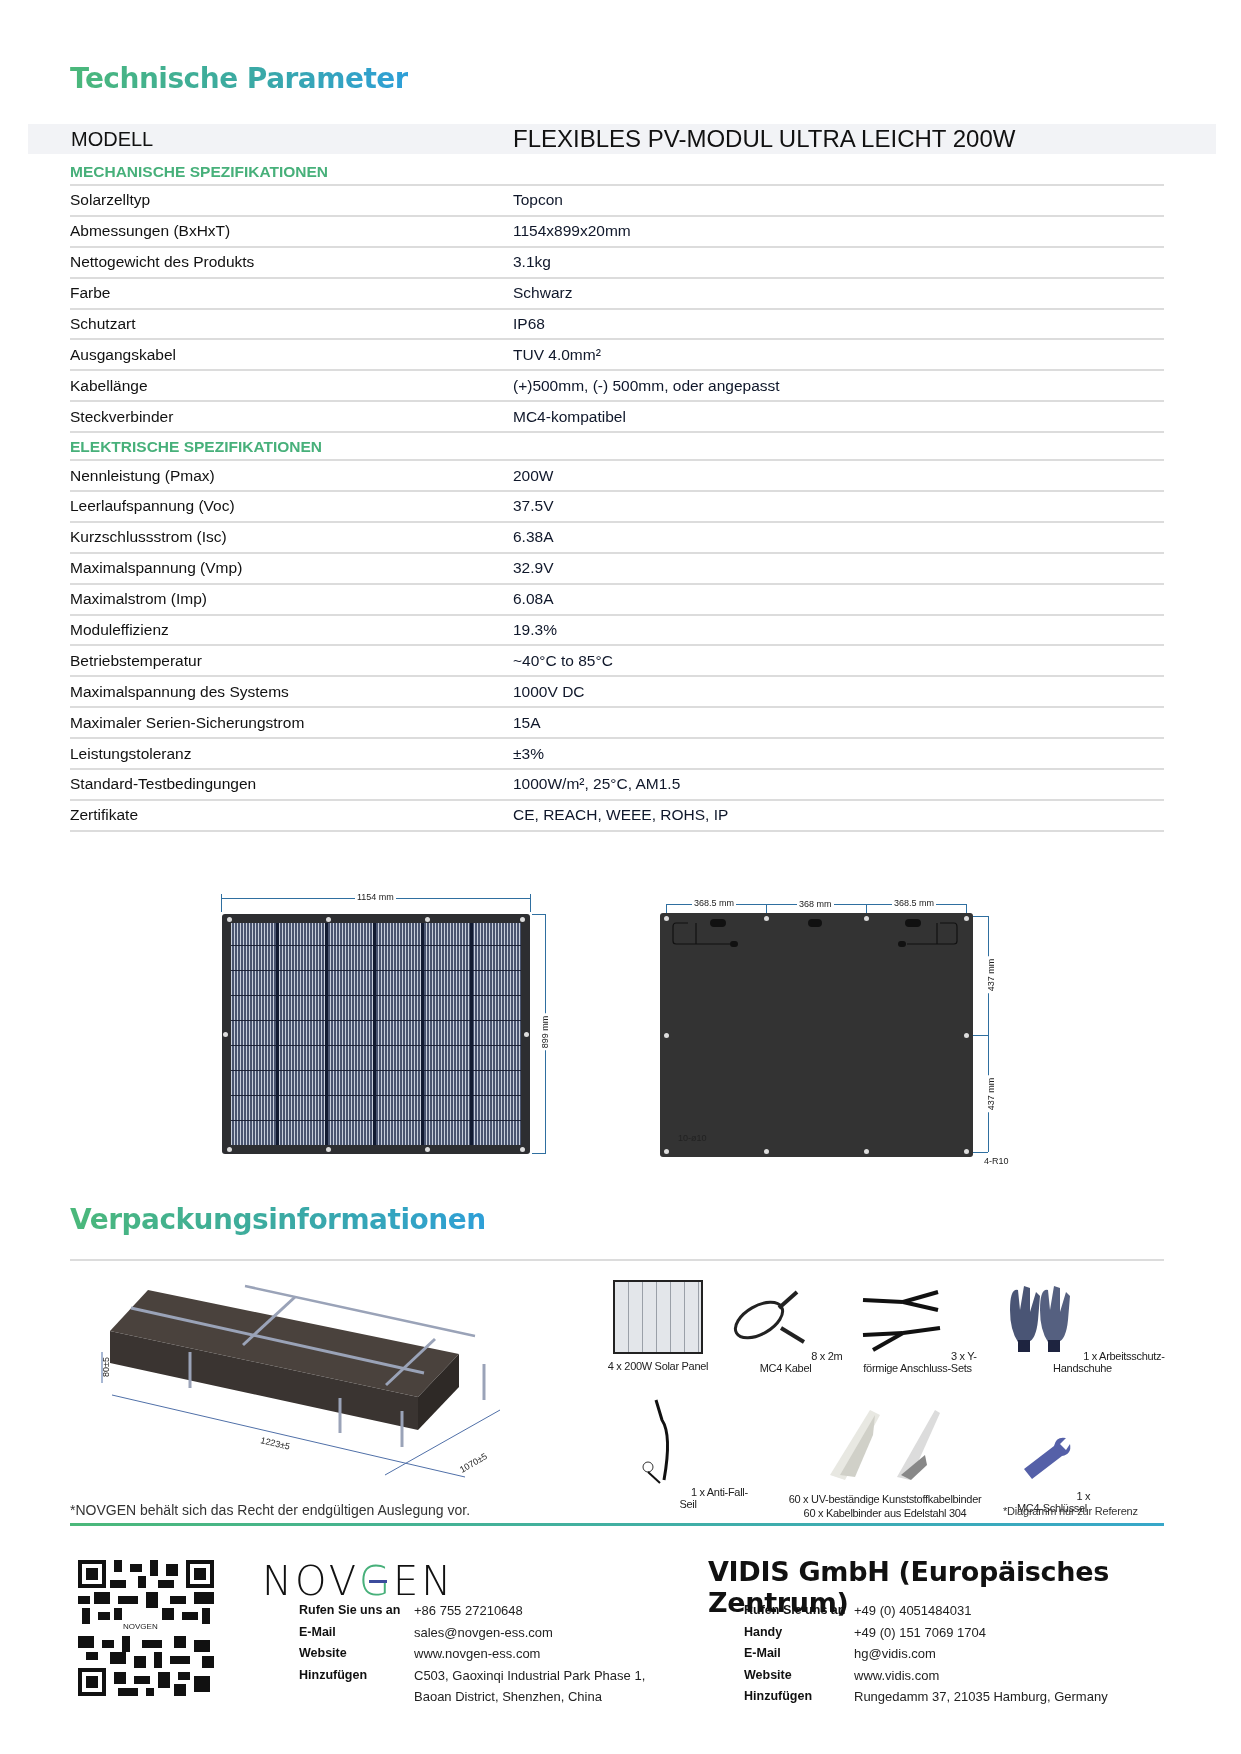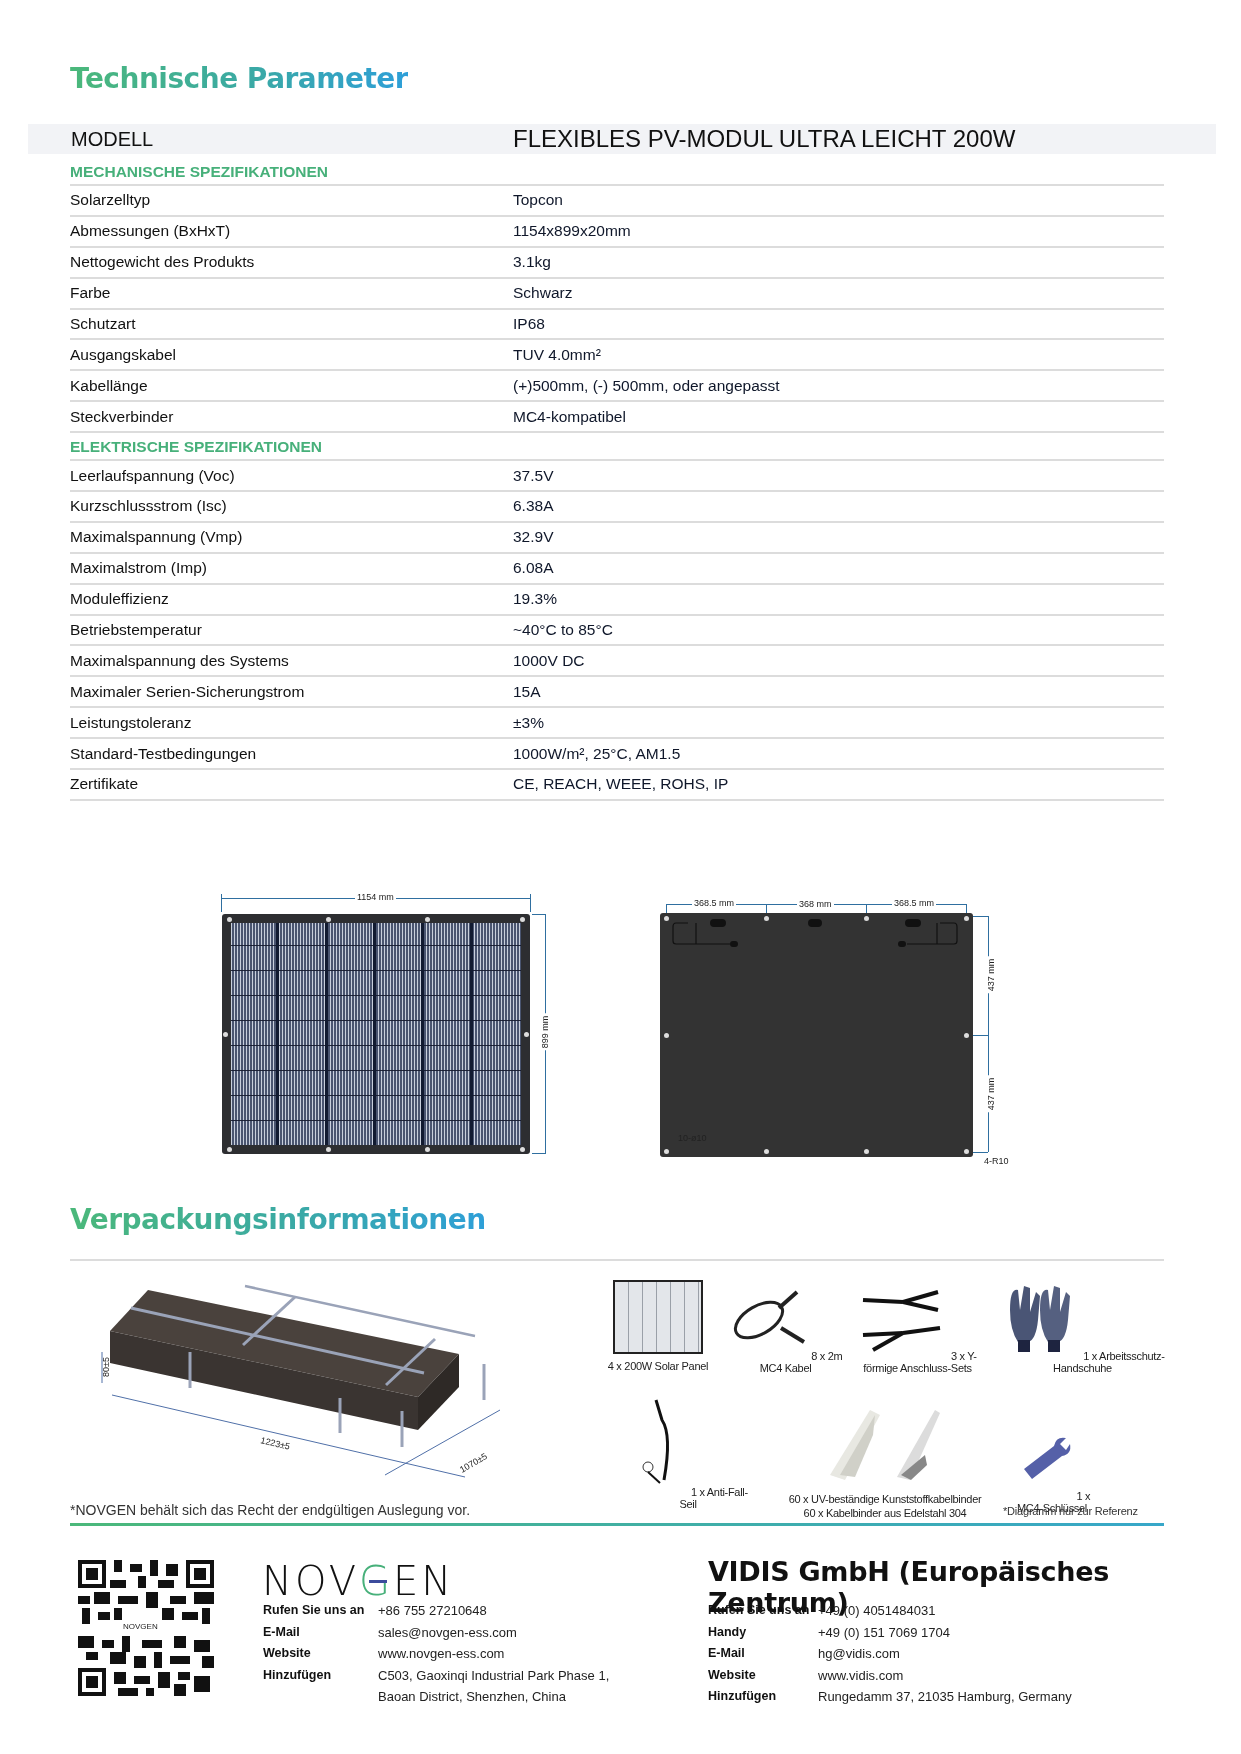--- a/index.html
+++ b/index.html
@@ -67,21 +67,21 @@
   .note { position: absolute; font-size: 14px; color: #333; }
   .note-small { position: absolute; font-size: 11px; color: #333; letter-spacing: -0.2px; }
 
   .footer-qr { position: absolute; left: 78px; top: 1560px; width: 136px; height: 136px; }
   .logo { position: absolute; left: 262px; top: 1558px; font-size: 40px; letter-spacing: 3px; font-weight: 300; color: #111; font-family: "DejaVu Sans", sans-serif; }
   .logo .g { color: #47b07a; position: relative; }
   .logo .g::after { content: ""; position: absolute; left: 10px; top: 22px; width: 18px; height: 3px; background: #3c4b9c; }
 
   .contact { position: absolute; font-size: 13px; line-height: 21.5px; }
   .contact .row { display: flex; }
-  .contact .k { font-weight: 700; color: #111; font-size: 12.5px; }
+  .contact .k { font-weight: 700; color: #111; font-size: 12.5px; margin-left: 36px; }
   .contact .v { color: #222; }
   .vidis-title { position: absolute; left: 708px; top: 1556px; font-size: 27px; font-weight: 600; color: #111; font-family: "DejaVu Sans", sans-serif; letter-spacing: -0.3px; }
 </style>
 </head>
 <body>
 
 <div id="title-tech" class="h1">Technische Parameter</div>
 
 <div class="model-bar">
   <span class="k">MODELL</span>
@@ -117,20 +117,24 @@
   <div class="spec-row">
       <span class="k">Kabellänge</span>
       <span class="v">(+)500mm, (-) 500mm, oder angepasst</span>
     </div>
   <div class="spec-row">
       <span class="k">Steckverbinder</span>
       <span class="v">MC4-kompatibel</span>
     </div>
 
   <div class="sec-head">ELEKTRISCHE SPEZIFIKATIONEN</div>
+  <div class="spec-row">
+      <span class="k">Nennleistung (Pmax)</span>
+      <span class="v">200W</span>
+    </div>
   <div class="spec-row">
       <span class="k">Leerlaufspannung (Voc)</span>
       <span class="v">37.5V</span>
     </div>
   <div class="spec-row">
       <span class="k">Kurzschlussstrom (Isc)</span>
       <span class="v">6.38A</span>
     </div>
   <div class="spec-row">
       <span class="k">Maximalspannung (Vmp)</span>

